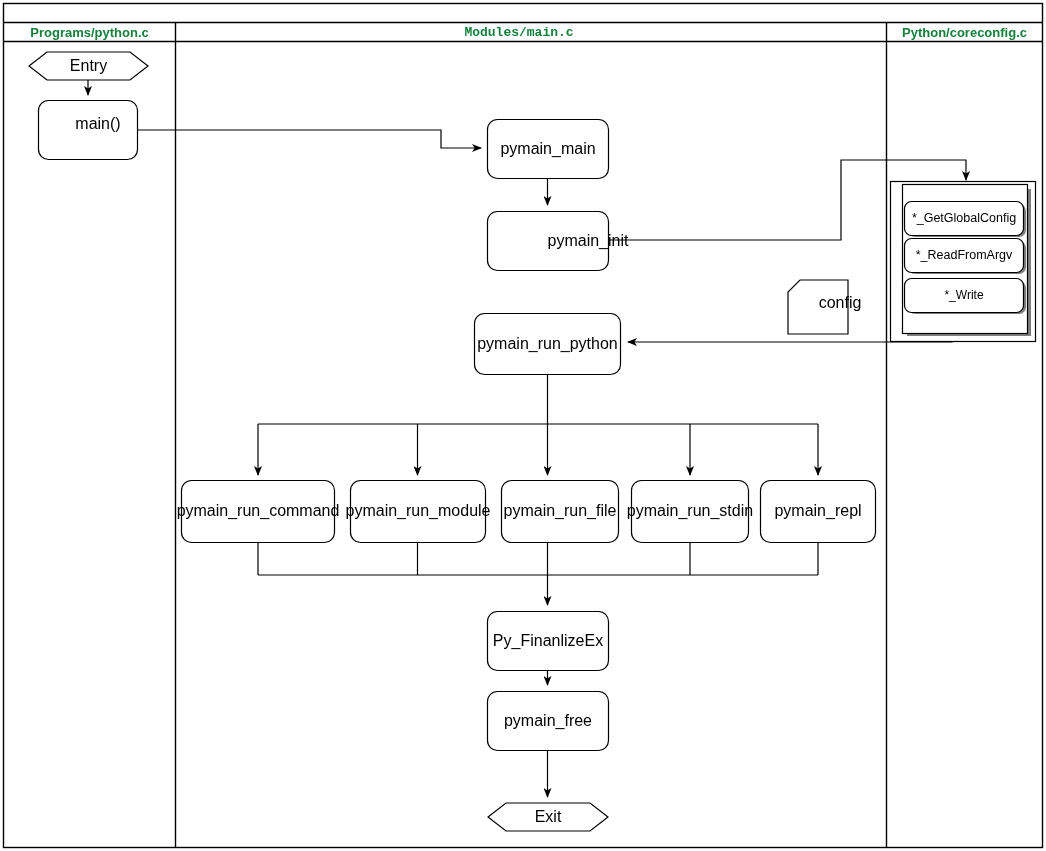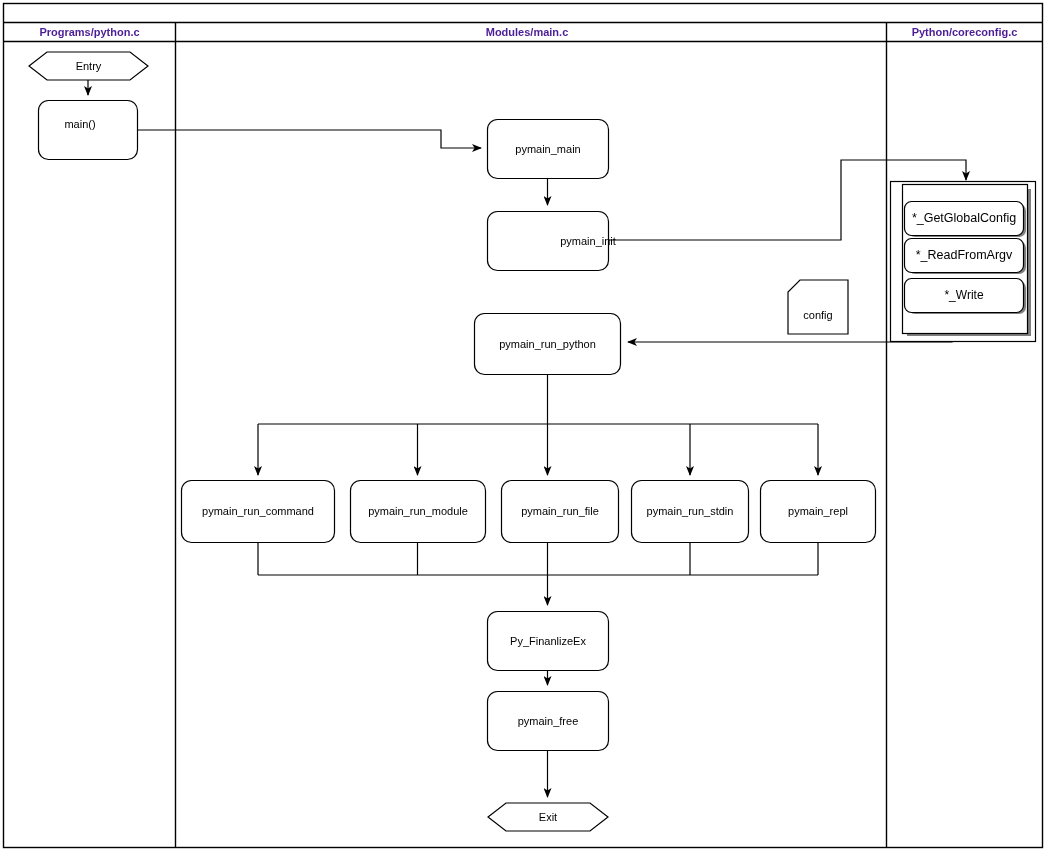--- a/index.html
+++ b/index.html
@@ -26,33 +26,33 @@
     width: 1046px;
     height: 851px;
   }
   .node-label {
     position: absolute;
     display: flex;
     align-items: center;
     justify-content: center;
     text-align: center;
     color: #000000;
-    font-size: 11px;
+    font-size: 16px;
     line-height: 1.15;
     pointer-events: none;
     white-space: nowrap;
   }
   .lane-title {
     position: absolute;
     display: flex;
     align-items: center;
     justify-content: center;
     font-weight: bold;
-    font-size: 11px;
-    color: #4c1d95;
+    font-size: 13px;
+    color: #15803d;
     white-space: nowrap;
   }
   .pool-title {
     position: absolute;
     display: flex;
     align-items: center;
     justify-content: center;
     font-weight: bold;
     font-size: 13px;
     color: #000000;
@@ -148,32 +148,32 @@
       <rect x="908" y="281" width="118" height="33" rx="7" ry="7" fill="#7f7f7f"></rect>
 
       <rect x="904.5" y="201.5" width="119" height="34" rx="7" ry="7" fill="#ffffff" stroke="#000000" stroke-width="1.2"></rect>
       <rect x="904.5" y="238.5" width="119" height="34" rx="7" ry="7" fill="#ffffff" stroke="#000000" stroke-width="1.2"></rect>
       <rect x="904.5" y="278.5" width="119" height="34" rx="7" ry="7" fill="#ffffff" stroke="#000000" stroke-width="1.2"></rect>
     </g>
   </svg>
 
 
   <div class="lane-title" style="left:4px; top:23px; width:171px; height:18px;">Programs/python.c</div>
-  <div class="lane-title" style="left:172px; top:23px; width:710px; height:18px;">Modules/main.c</div>
+  <div class="lane-title" style="left:164px; top:23px; width:710px; height:18px;font-family:Liberation Mono, monospace;">Modules/main.c</div>
   <div class="lane-title" style="left:887px; top:23px; width:155px; height:18px;">Python/coreconfig.c</div>
 
   <div class="node-label" style="left:29px; top:52px; width:119px; height:28px;">Entry</div>
 
-  <div class="node-label" style="left:30px; top:100px; width:100px; height:48px;">main()</div>
+  <div class="node-label" style="left:48px; top:100px; width:100px; height:48px;">main()</div>
 
   <div class="node-label" style="left:487px; top:119px; width:122px; height:60px;">pymain_main</div>
 
   <div class="node-label" style="left:487px; top:211px; width:122px; height:60px;padding-left:40px;">pymain_init</div>
 
-  <div class="node-label" style="left:788px; top:288px; width:60px; height:54px;">config</div>
+  <div class="node-label" style="left:788px; top:276px; width:60px; height:54px;padding-left:22px;">config</div>
 
   <div class="node-label" style="left:474px; top:313px; width:147px; height:62px;">pymain_run_python</div>
 
   <div class="node-label" style="left:181px; top:480px; width:154px; height:63px;">pymain_run_command</div>
 
   <div class="node-label" style="left:350px; top:480px; width:136px; height:63px;">pymain_run_module</div>
 
   <div class="node-label" style="left:501px; top:480px; width:118px; height:63px;">pymain_run_file</div>
 
   <div class="node-label" style="left:631px; top:480px; width:118px; height:63px;">pymain_run_stdin</div>

